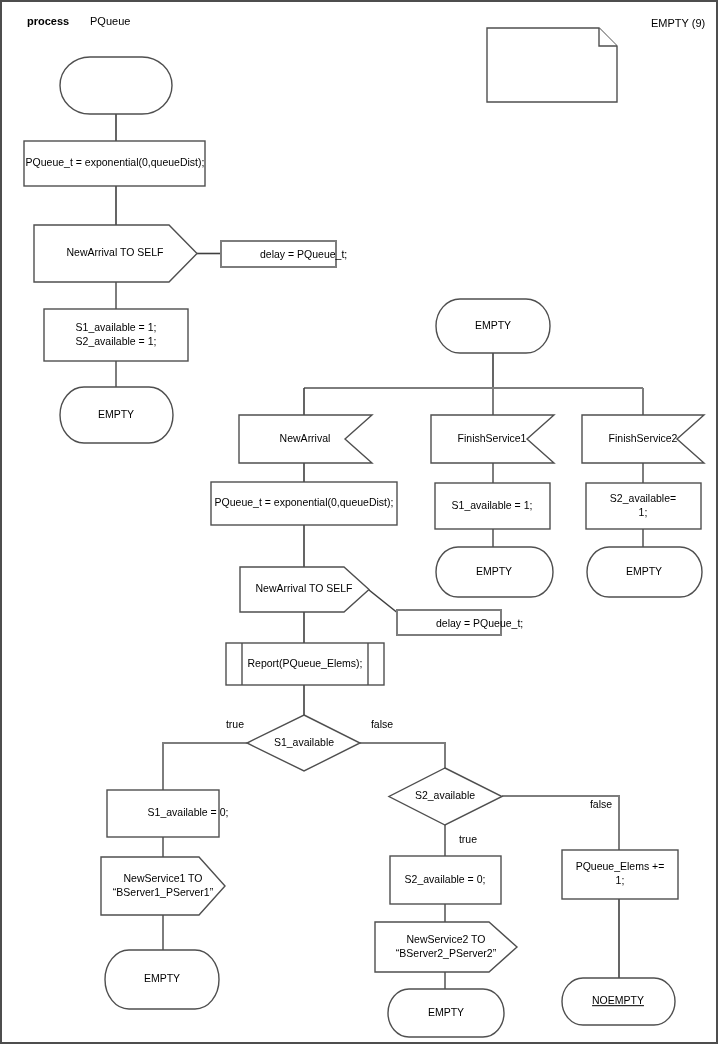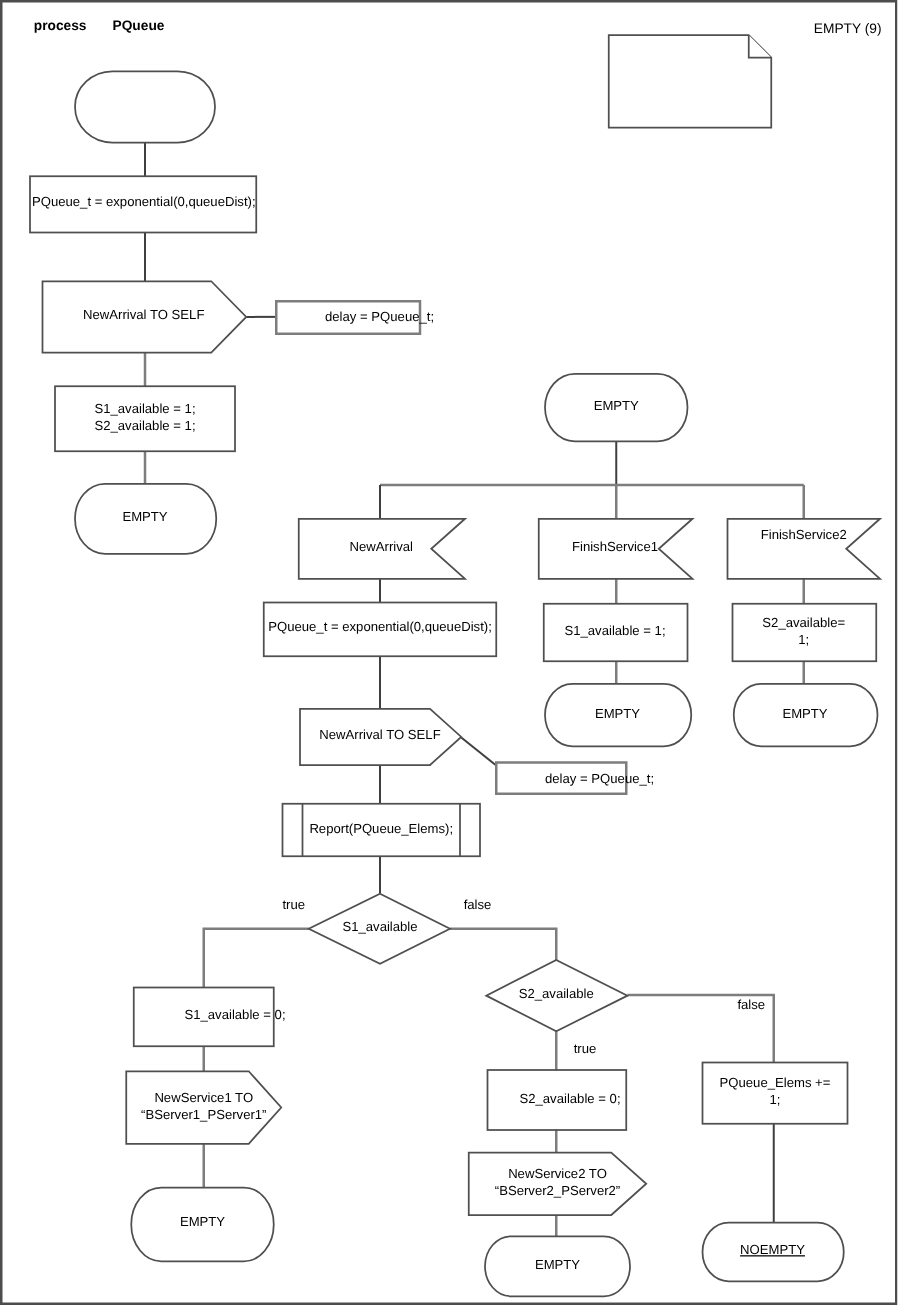--- a/index.html
+++ b/index.html
@@ -102,35 +102,35 @@
 
     <rect class="shape" x="388" y="854" width="111" height="48"></rect>
     <polygon class="shape" points="373,920 487,920 515,945 487,970 373,970"></polygon>
     <rect class="shape" x="386" y="987" width="116" height="48" rx="21" ry="24"></rect>
 
     <rect class="shape" x="560" y="848" width="116" height="49"></rect>
     <rect class="shape" x="560" y="976" width="113" height="47" rx="21" ry="23.5"></rect>
   </svg>
 
   <div class="hdr hdr-bold" style="left:25px;top:13px;">process</div>
-  <div class="hdr" style="left:88px;top:13px;font-weight:bold;">PQueue</div>
+  <div class="hdr" style="left:88px;top:13px;">PQueue</div>
   <div class="hdr" style="left:649px;top:15px;">EMPTY (9)</div>
 
 
   <div class="lbl" style="left:113px;top:161px;">PQueue_t = exponential(0,queueDist);</div>
   <div class="lbl" style="left:113px;top:251px;">NewArrival TO SELF</div>
   <div class="lbl-left" style="left:226px;top:252px;">delay = PQueue_t;</div>
   <div class="lbl" style="left:114px;top:333px;">S1_available = 1;
 S2_available = 1;</div>
   <div class="lbl" style="left:114px;top:413px;">EMPTY</div>
 
   <div class="lbl" style="left:491px;top:324px;">EMPTY</div>
   <div class="lbl" style="left:303px;top:437px;text-align:right;">NewArrival</div>
   <div class="lbl" style="left:490px;top:437px;text-align:center;">FinishService1</div>
-  <div class="lbl" style="left:641px;top:427px;">FinishService2</div>
+  <div class="lbl" style="left:641px;top:437px;">FinishService2</div>
 
   <div class="lbl" style="left:302px;top:501px;">PQueue_t = exponential(0,queueDist);</div>
   <div class="lbl" style="left:302px;top:587px;">NewArrival TO SELF</div>
   <div class="lbl-left" style="left:402px;top:621px;">delay = PQueue_t;</div>
   <div class="lbl" style="left:303px;top:662px;">Report(PQueue_Elems);</div>
 
   <div class="lbl" style="left:490px;top:504px;">S1_available = 1;</div>
   <div class="lbl" style="left:641px;top:504px;">S2_available= 1;</div>
   <div class="lbl" style="left:492px;top:570px;">EMPTY</div>
   <div class="lbl" style="left:642px;top:570px;">EMPTY</div>
@@ -141,21 +141,21 @@
 
   <div class="lbl" style="left:161px;top:811px;margin-left:25px;">S1_available = 0;</div>
   <div class="lbl" style="left:161px;top:884px;">NewService1 TO
 “BServer1_PServer1”</div>
   <div class="lbl" style="left:160px;top:977px;">EMPTY</div>
 
   <div class="lbl" style="left:443px;top:794px;">S2_available</div>
   <div class="lbl" style="left:466px;top:838px;">true</div>
   <div class="lbl" style="left:599px;top:803px;">false</div>
 
-  <div class="lbl" style="left:443px;top:878px;margin-left:11px;">S2_available = 0;</div>
+  <div class="lbl" style="left:443px;top:878px;">S2_available = 0;</div>
   <div class="lbl" style="left:444px;top:945px;">NewService2 TO
 “BServer2_PServer2”</div>
   <div class="lbl" style="left:444px;top:1011px;">EMPTY</div>
 
   <div class="lbl" style="left:618px;top:872px;">PQueue_Elems += 1;</div>
   <div class="lbl" style="left:616px;top:999px;text-decoration:underline;">NOEMPTY</div>
 
 </div>
 
 </body></html>

